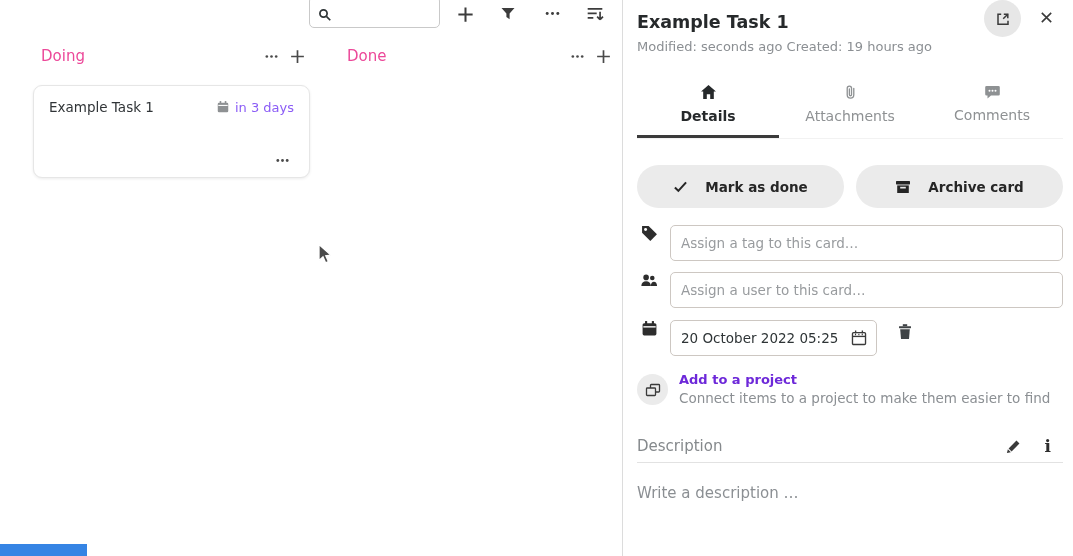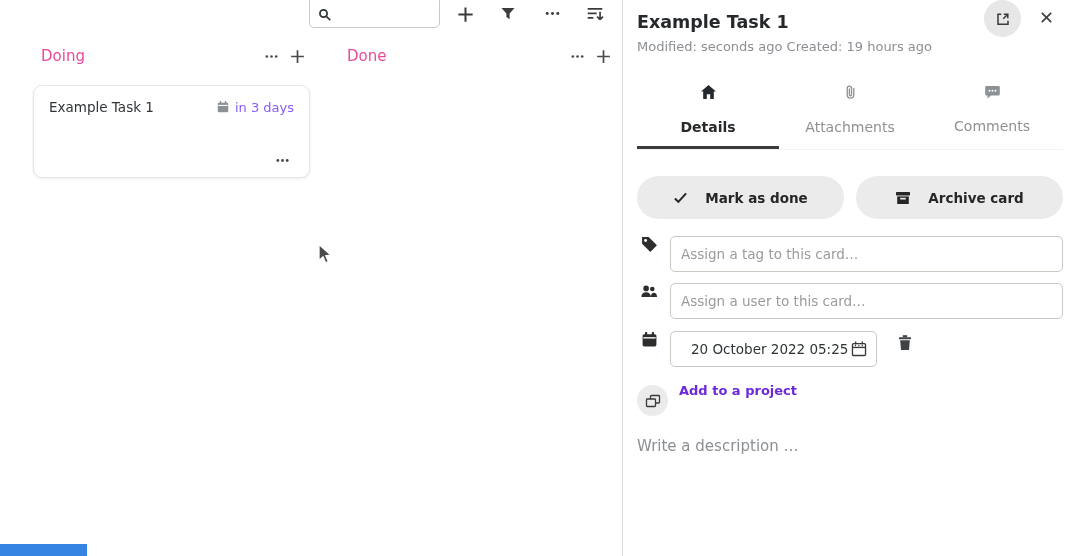--- a/index.html
+++ b/index.html
@@ -43,40 +43,40 @@
   .panel-inner { padding:0 10px 0 14px; }
 
   .panel-title { margin-top:12px; font-size:17.5px; font-weight:bold; color:#26292b; }
   .panel-meta { margin-top:7px; font-size:13px; color:#8b8f93; }
   .hdr-circle { position:absolute; left:361px; top:0; width:37px; height:37px; border-radius:50%;
     background:#e7e7e7; display:flex; align-items:center; justify-content:center; color:#3a3a3a; }
   .hdr-close { position:absolute; left:414px; top:8px; width:18px; height:18px; display:flex;
     align-items:center; justify-content:center; color:#3a3a3a; }
 
   .tabs { margin-top:24px; display:flex; border-bottom:1px solid #f2f2f2; }
-  .tab { flex:1; display:flex; flex-direction:column; align-items:center; gap:18px;
+  .tab { flex:1; display:flex; flex-direction:column; align-items:center; gap:7px;
     padding:6px 0 11px 0; color:#8e9193; font-size:14px; border-bottom:3px solid transparent; }
   .tab.active { color:#26292b; font-weight:bold; border-bottom-color:#3b3b3b; }
   .tab .tlabel { line-height:16px; }
 
   .action-row { margin-top:26px; display:flex; gap:12px; }
   .pill-btn { flex:1; height:43px; background:#ebebeb; border-radius:22px; display:flex;
     align-items:center; justify-content:center; gap:17px; font-size:13.5px; font-weight:bold; color:#262626; }
 
   .field-row { display:flex; align-items:flex-start; }
   .row-tag  { margin-top:17px; }
   .row-user { margin-top:11px; }
   .row-date { margin-top:12px; }
   .lead-icon { width:24px; display:flex; justify-content:center; color:#2d2d2d; flex:none; }
   .field-row input { flex:1; margin-left:9px; height:36px; border:1px solid #cdc7c2; border-radius:5px;
     padding:0 10px; font-size:13.5px; font-family:inherit; color:#2e3436; outline:none; }
   .field-row input::placeholder { color:#989b9e; opacity:1; }
 
   .date-box { margin-left:9px; width:207px; height:36px; border:1px solid #cdc7c2; border-radius:5px;
-    display:flex; align-items:center; padding:0 8px 0 20px; }
+    display:flex; align-items:center; padding:0 8px 0 10px; }
   .date-text { flex:1; font-size:13.5px; color:#2e3436; }
   .date-cal { color:#3a3a3a; display:flex; }
   .trash-btn { margin-left:17px; width:22px; height:22px; display:flex; align-items:center;
     justify-content:center; color:#3f4346; }
 
   .project-row { margin-top:16px; display:flex; align-items:flex-start; }
   .project-circle { width:31px; height:31px; border-radius:50%; background:#ebebeb; display:flex;
     align-items:center; justify-content:center; color:#3a3a3a; flex:none; margin-top:2px; }
   .project-text { margin-left:11px; }
   .project-title { font-size:13px; font-weight:600; color:#6d28d9; }
@@ -335,20 +335,33 @@
 
       <div class="project-row">
         <span class="project-circle">
           <svg width="16" height="16" viewBox="0 0 16 16" fill="none" stroke="currentColor" stroke-width="1.3">
               <rect x="5.5" y="2.5" width="9" height="7.5" rx="0.8"></rect>
               <rect x="1.5" y="6" width="9" height="7.5" rx="0.8" fill="#ebebeb"></rect>
             </svg>
         </span>
         <div class="project-text">
           <div class="project-title">Add to a project</div>
-        </div>
-      </div>
-
+          <div class="project-sub">Connect items to a project to make them easier to find</div>
+        </div>
+      </div>
+
+      <div class="desc-head">
+        <span class="desc-label">Description</span>
+        <span class="desc-icons">
+          <span class="edit-ic">
+            <svg width="17" height="17" viewBox="0 0 16 16" fill="currentColor">
+                <path d="M1.8 14.2l.9-3.7 2.8 2.8zM3.4 9.8L10.8 2.4l2.8 2.8-7.4 7.4z"></path>
+              </svg>
+              <span></span>
+          </span>
+          <span class="info-ic">i</span>
+        </span>
+      </div>
       <div class="desc-placeholder">Write a description …</div>
     </div>
   </div>
 
 </div>
 
 </body></html>

